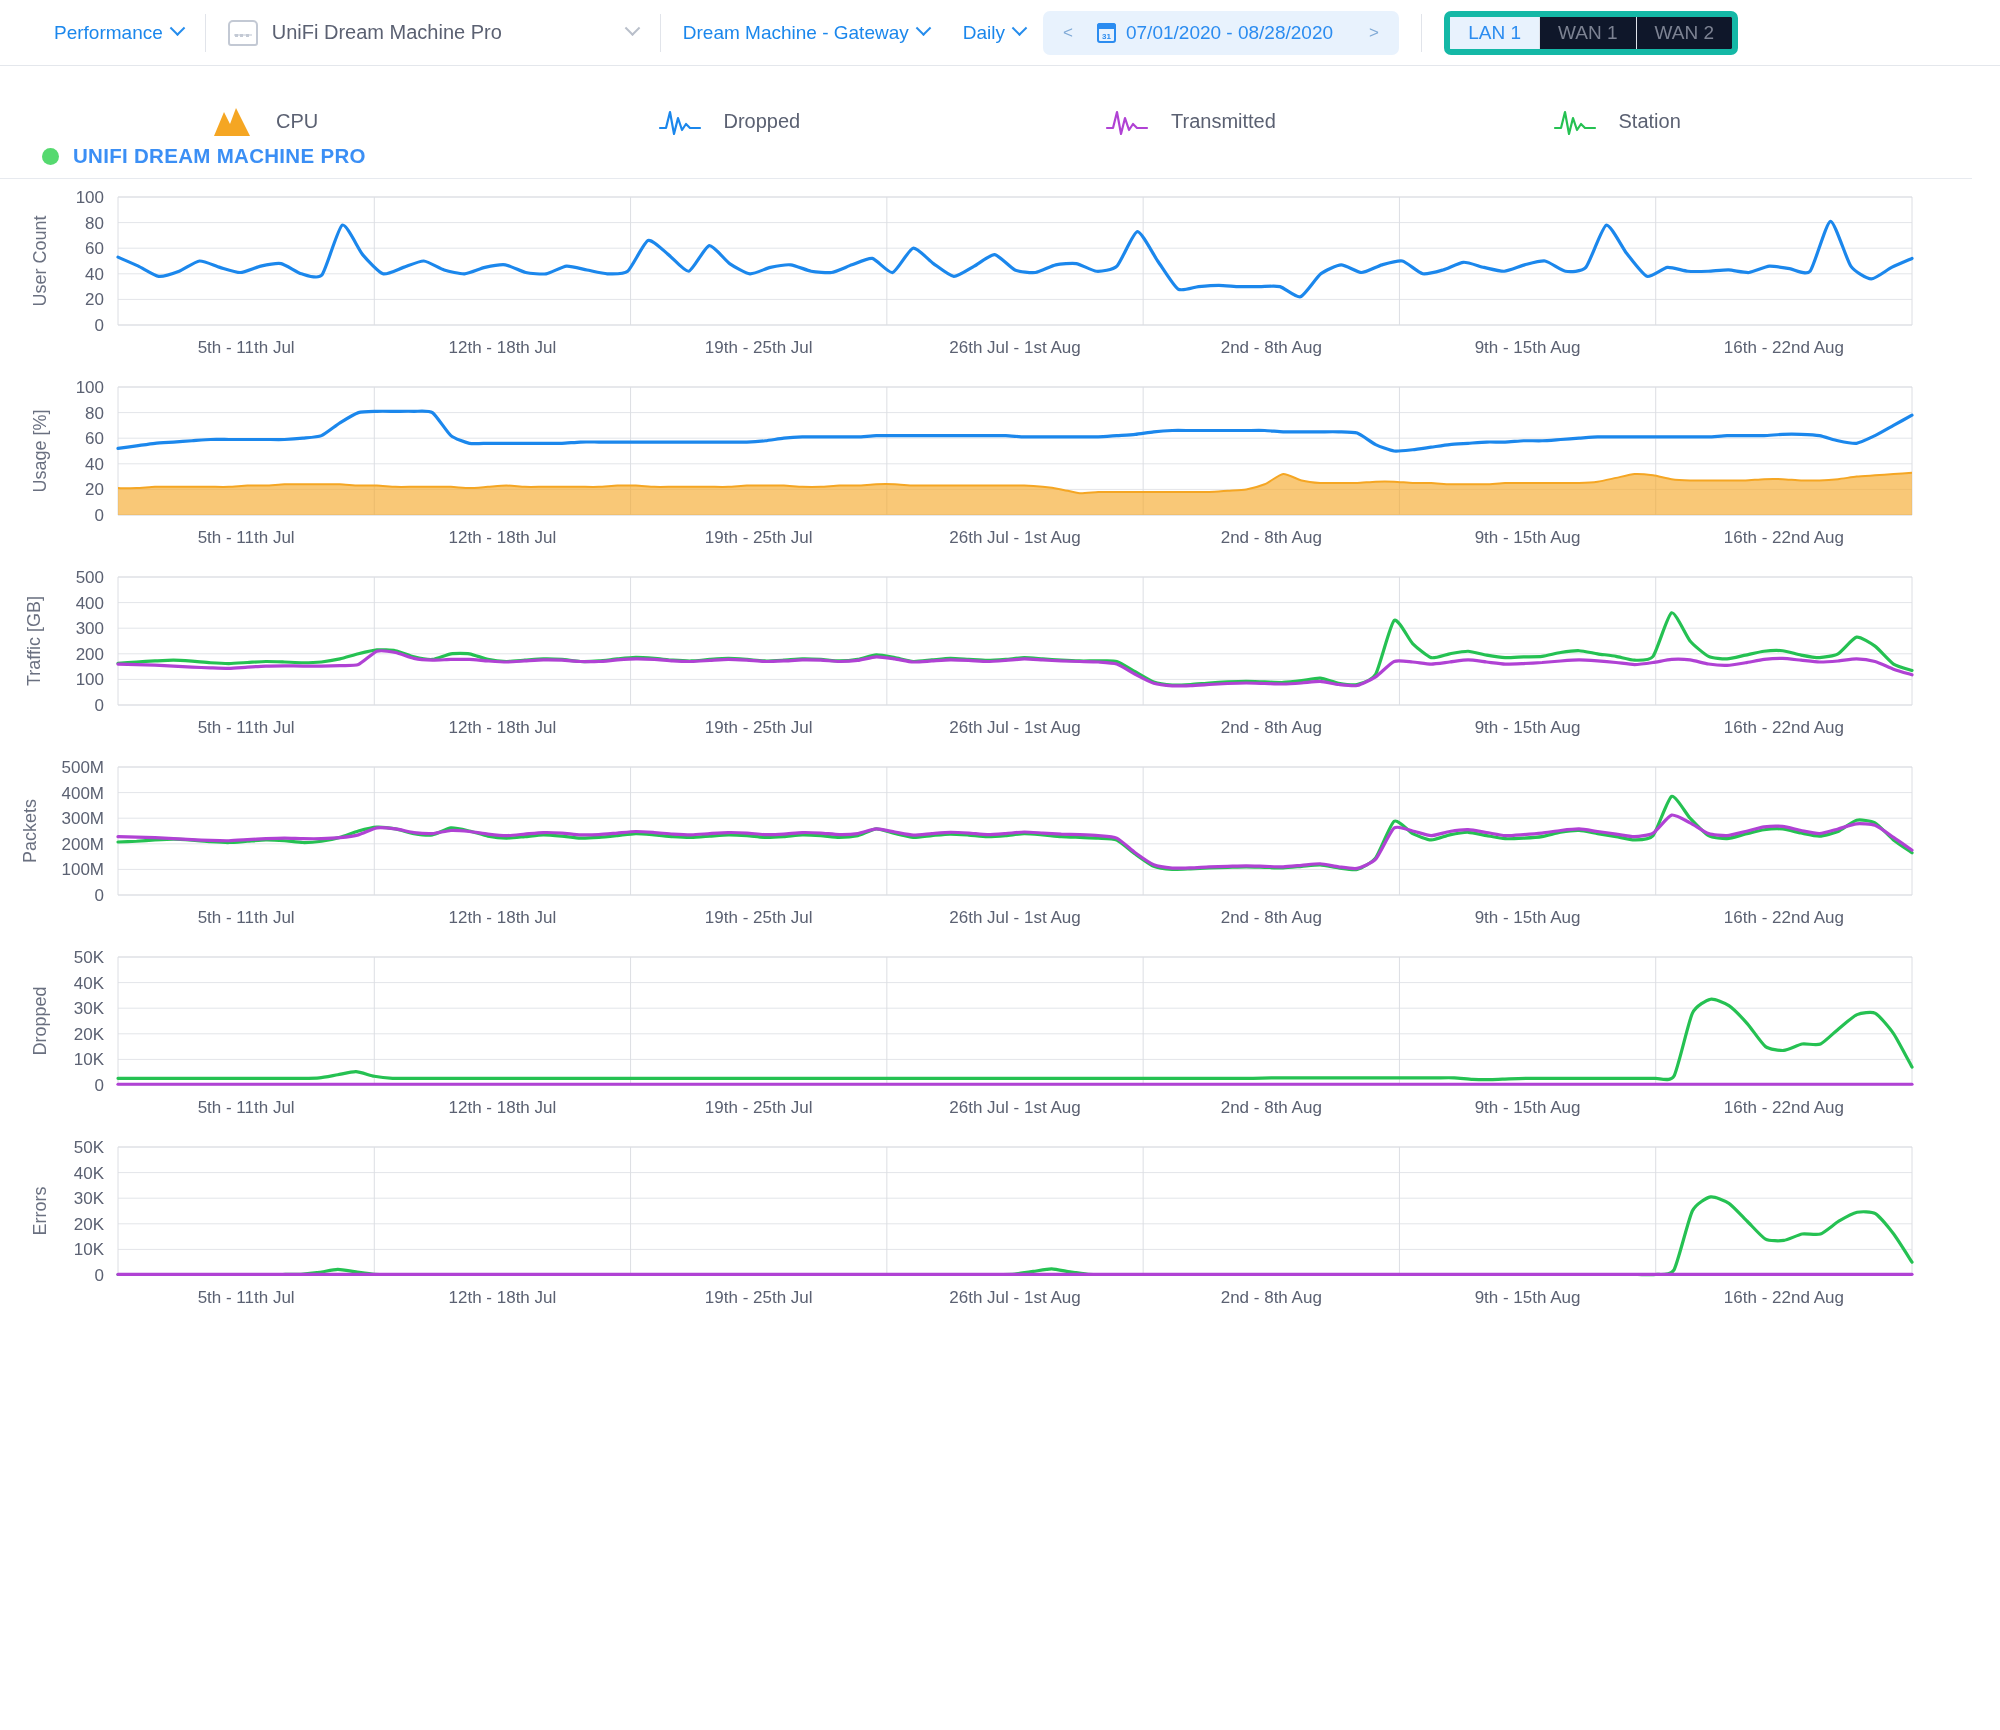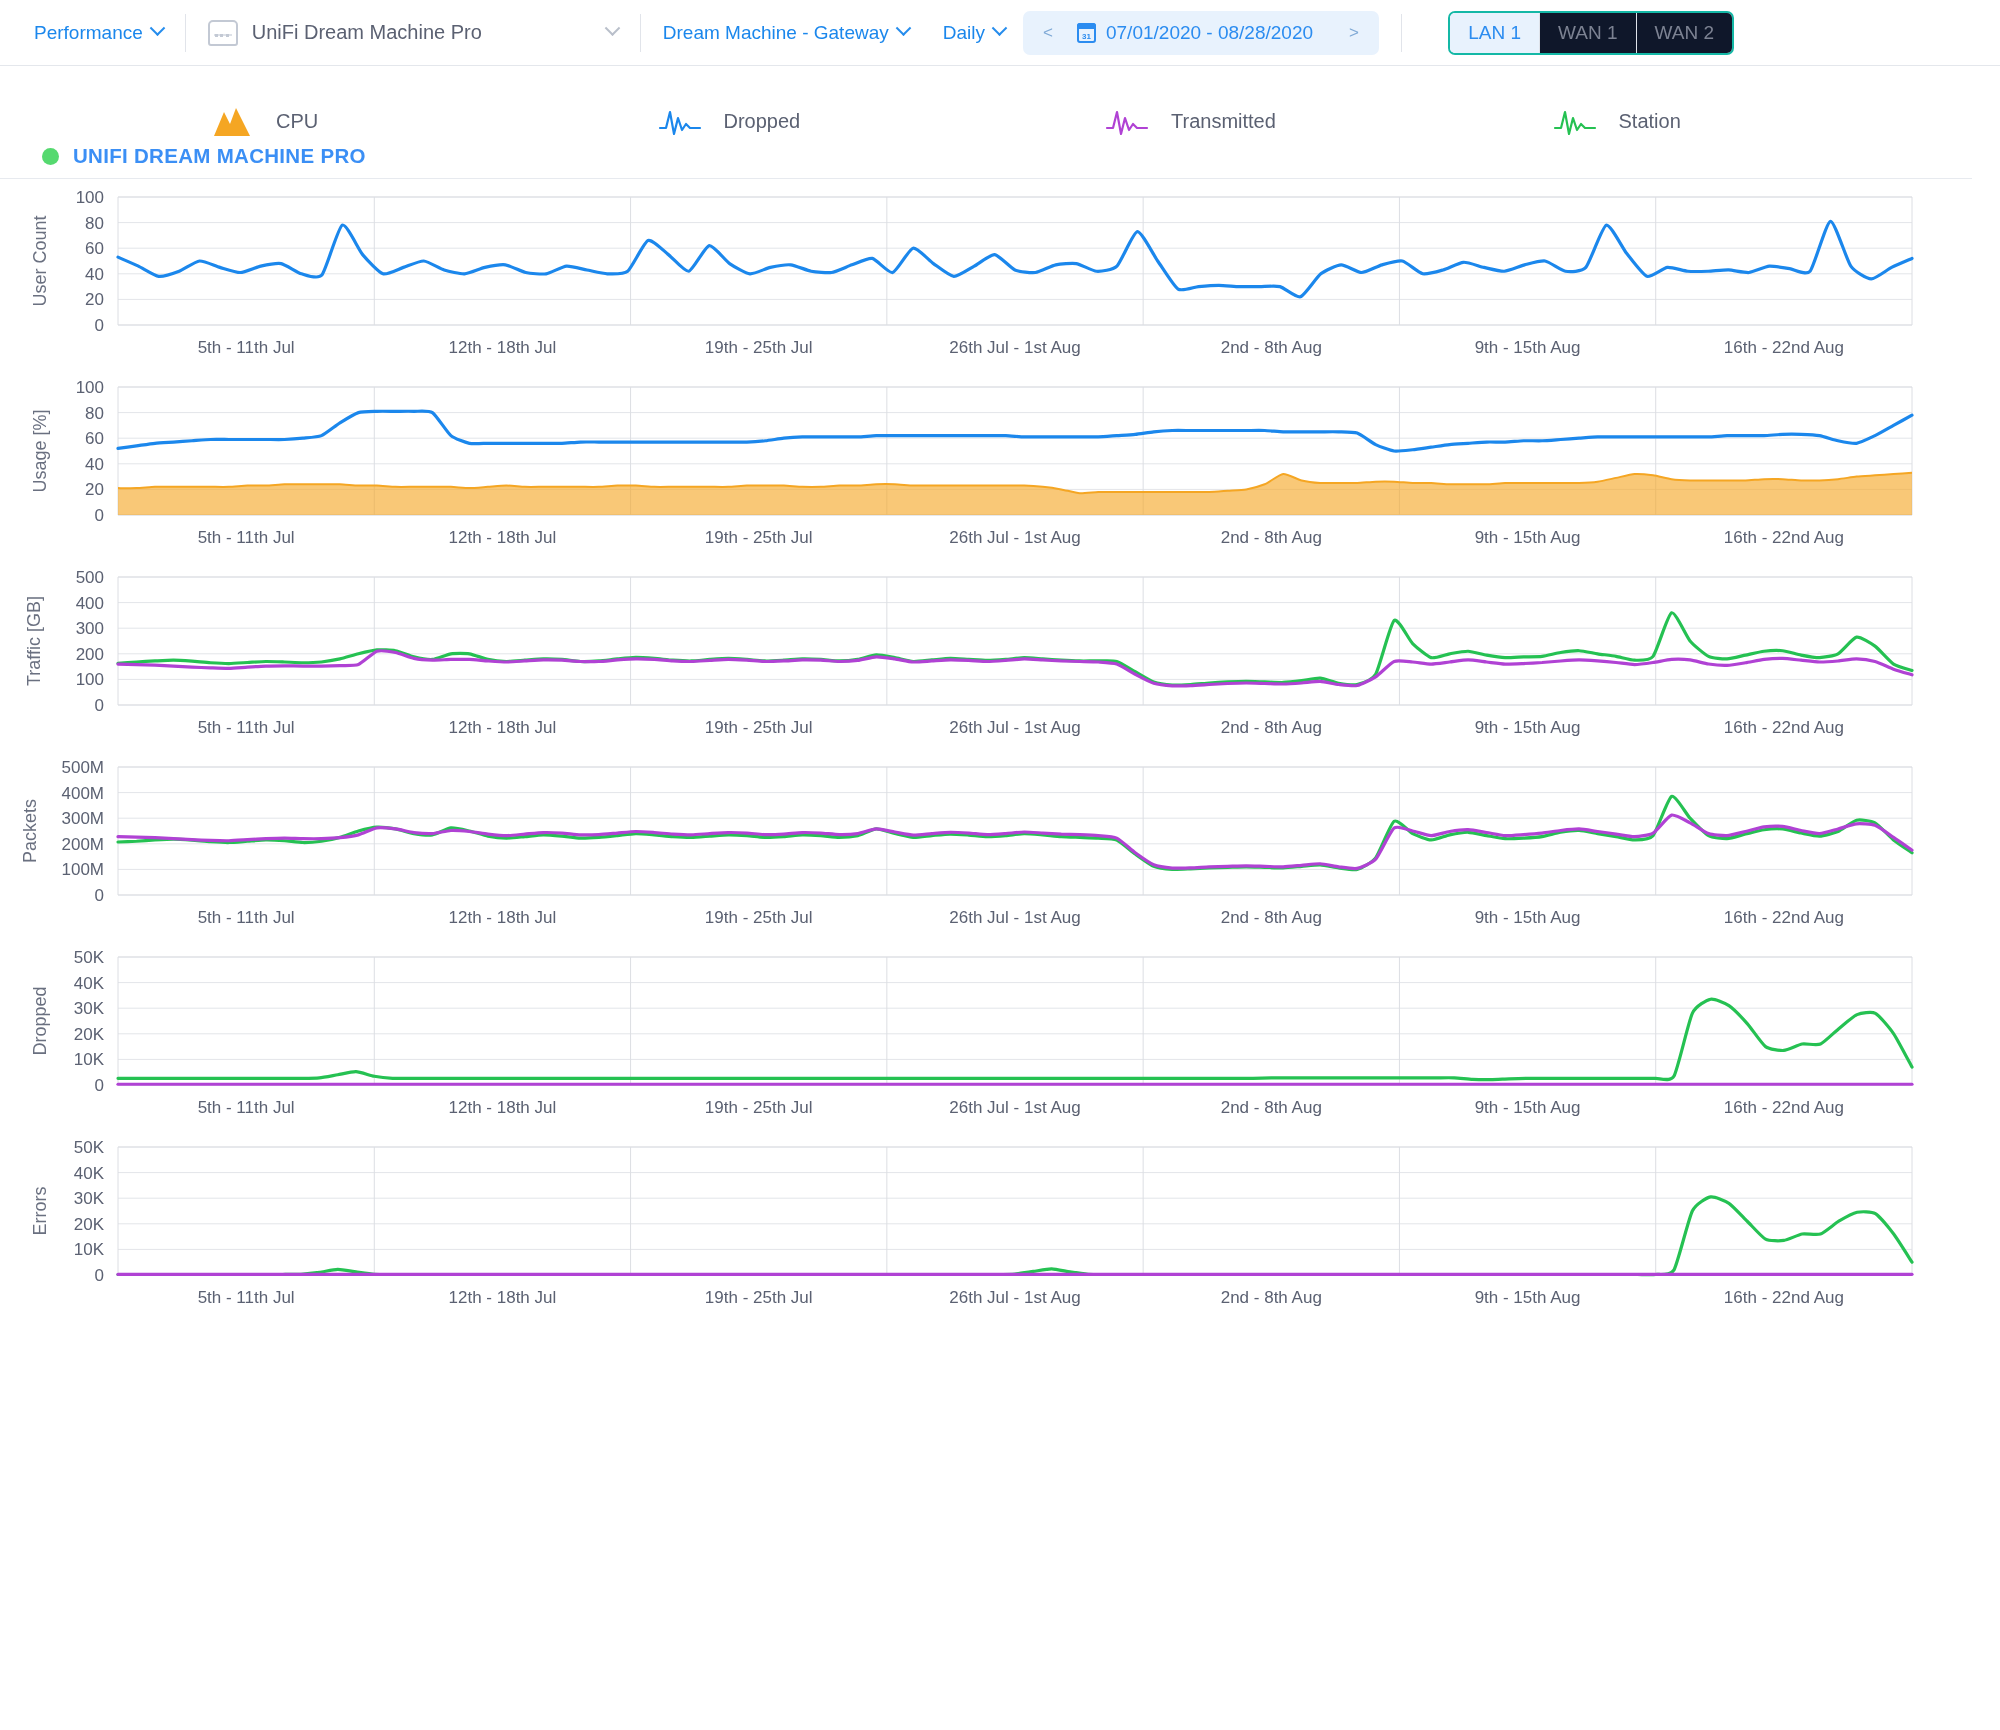--- a/index.html
+++ b/index.html
@@ -10,21 +10,21 @@
     font-family: "Liberation Sans", sans-serif;
     color: #4a4f5c;
     overflow: hidden;
   }
 
   
   #toolbar {
     height: 66px;
     display: flex;
     align-items: center;
-    padding: 0 14px 0 34px;
+    padding: 0 14px 0 54px;
     border-bottom: 1px solid #e4e7ec;
     background: #fff;
     gap: 0;
   }
   .tb-link {
     color: #1b87ec;
     font-size: 19px;
     display: flex;
     align-items: center;
     gap: 9px;
@@ -123,22 +123,21 @@
   }
   .cal-icon:after {
     content: "31";
     position: absolute; left: 0; right: 0; bottom: 0px;
     font-size: 8px; line-height: 9px; text-align: center;
     color: #2b8cf0; font-weight: bold;
   }
 
   #wan-group {
     display: flex;
-    margin-left: 24px;
-    border: 2px solid #14b8a6;
+    border: 6px solid #14b8a6;
     border-radius: 7px;
     overflow: hidden;
     height: 44px;
   }
   .wan-btn {
     min-width: 90px;
     padding: 0 18px;
     display: flex; align-items: center; justify-content: center;
     font-size: 19px;
     color: #7c8292;

